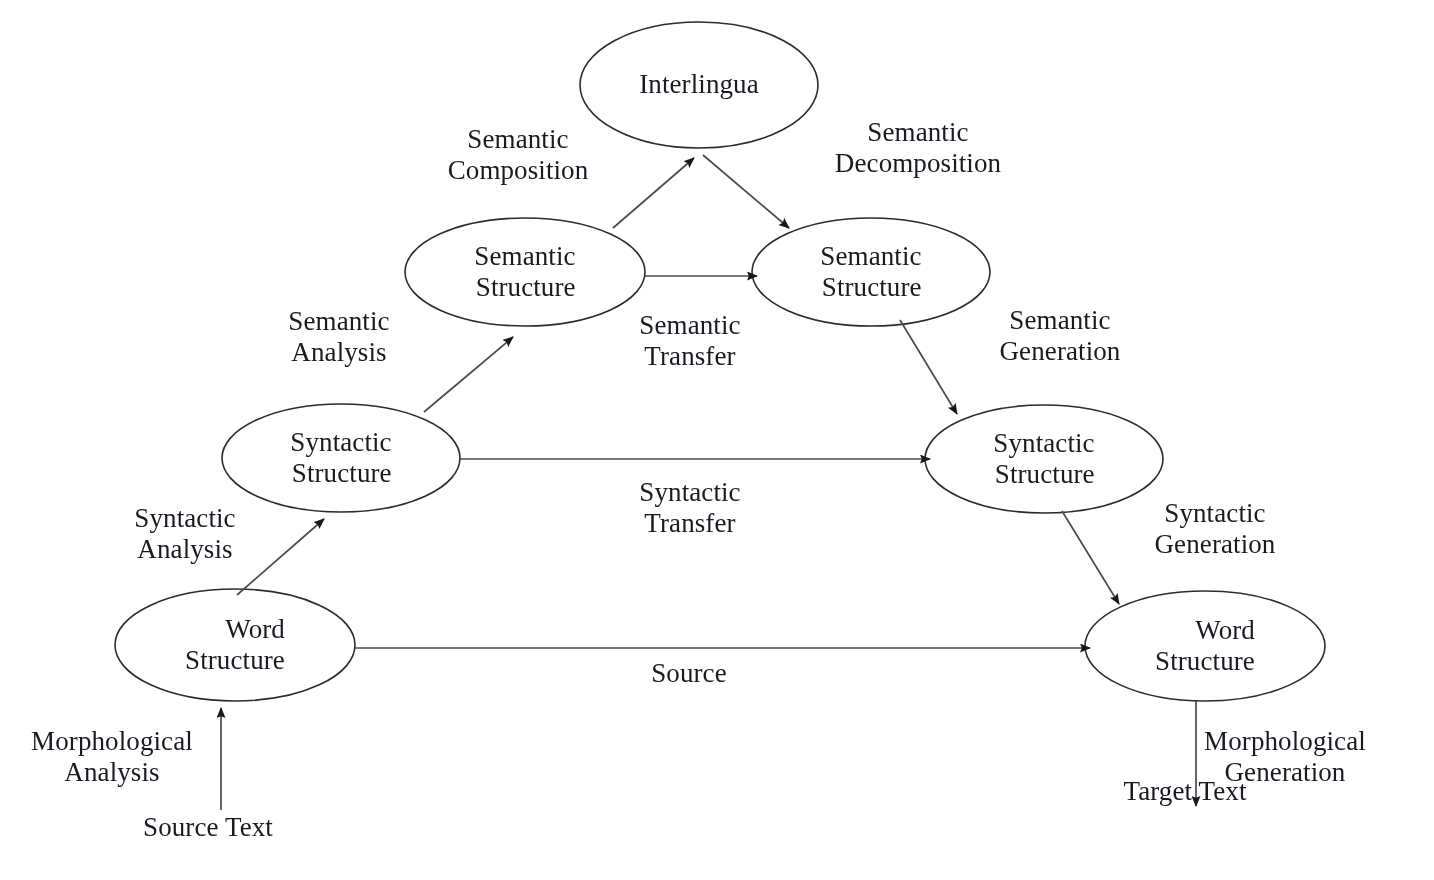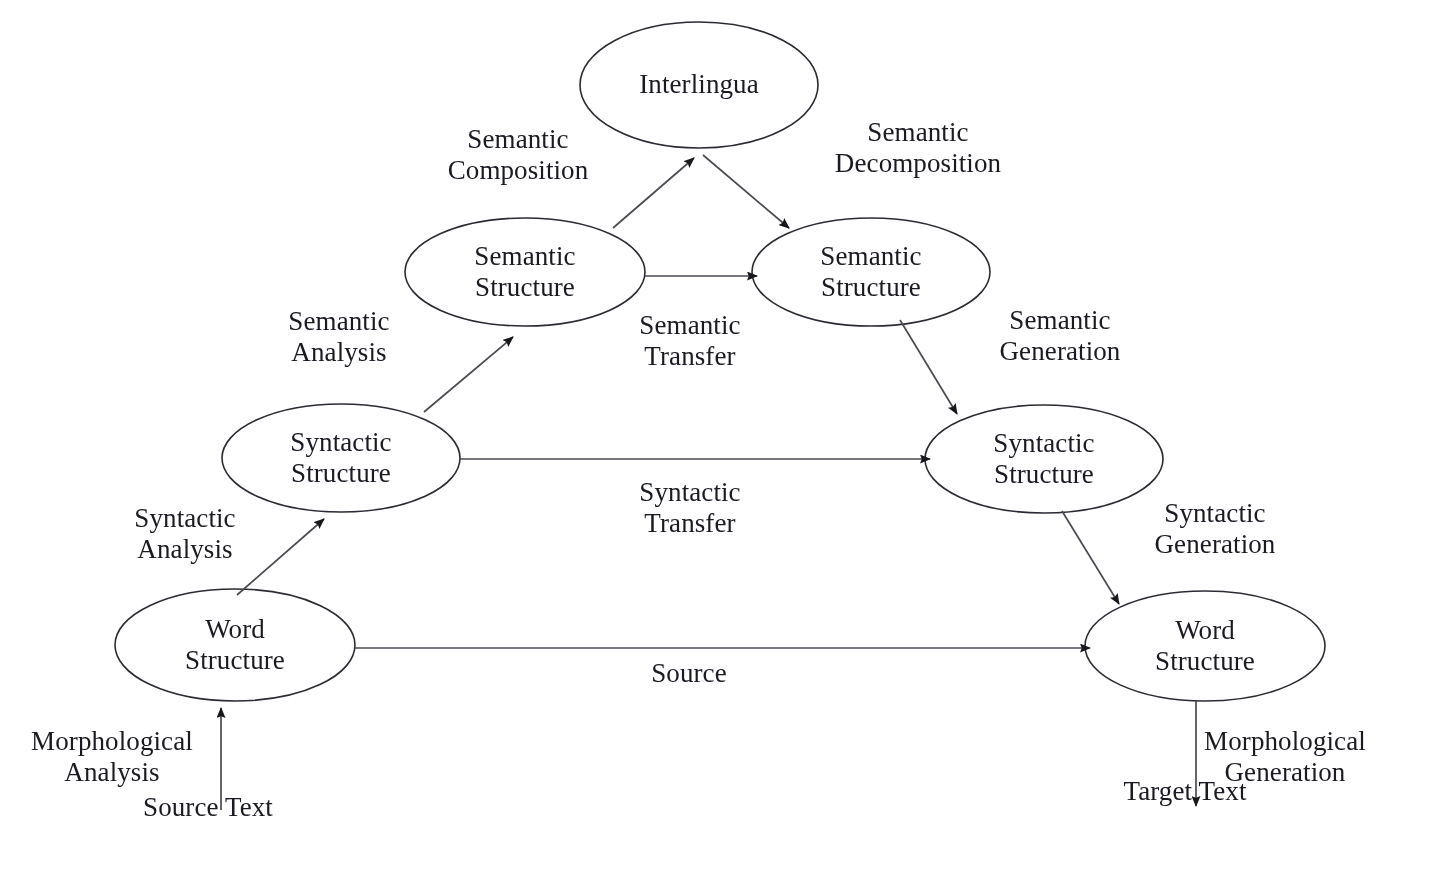--- a/index.html
+++ b/index.html
@@ -28,20 +28,21 @@
     position: absolute;
     color: #1a1a23;
     font-size: 27px;
     line-height: 1.16;
     text-align: center;
     white-space: pre-line;
     letter-spacing: 0.1px;
   }
   .node-label {
     transform: translate(-50%, -50%);
+    text-align: right;
   }
   .edge-label {
     transform: translate(-50%, -50%);
   }
   .endpoint-label {
     transform: translate(-50%, -50%);
   }
 </style>
 </head>
 <body>
@@ -121,16 +122,16 @@
   <div class="edge-label" style="left:690px; top:508px;">Syntactic
 Transfer</div>
   <div class="edge-label" style="left:1215px; top:529px;">Syntactic
 Generation</div>
   <div class="edge-label" style="left:689px; top:674px;">Source</div>
   <div class="edge-label" style="left:112px; top:757px;">Morphological
 Analysis</div>
   <div class="edge-label" style="left:1285px; top:757px;">Morphological
 Generation</div>
 
-  <div class="endpoint-label" style="left:208px; top:808px;">Source Text</div>
+  <div class="endpoint-label" style="left:208px; top:828px;">Source Text</div>
   <div class="endpoint-label" style="left:1185px; top:792px;">Target Text</div>
 
 </div>
 
 </body></html>

